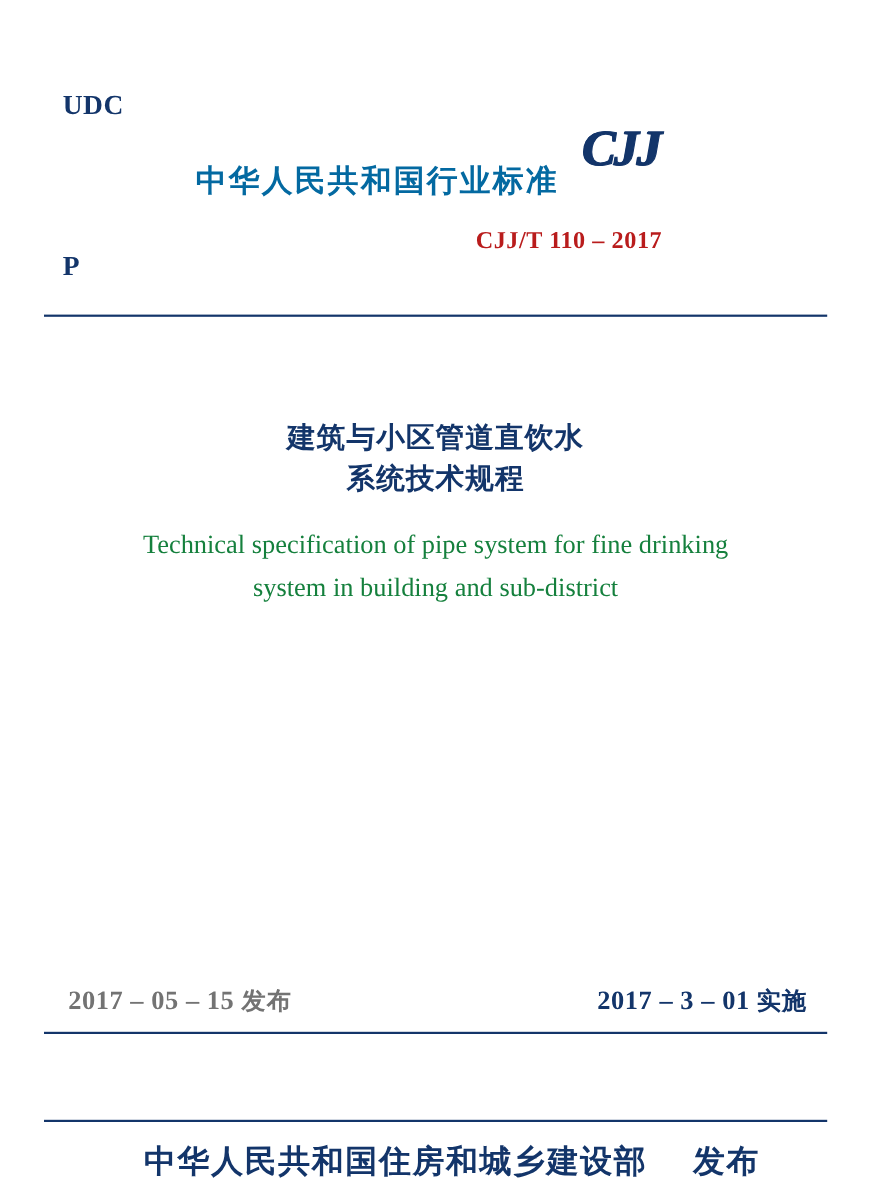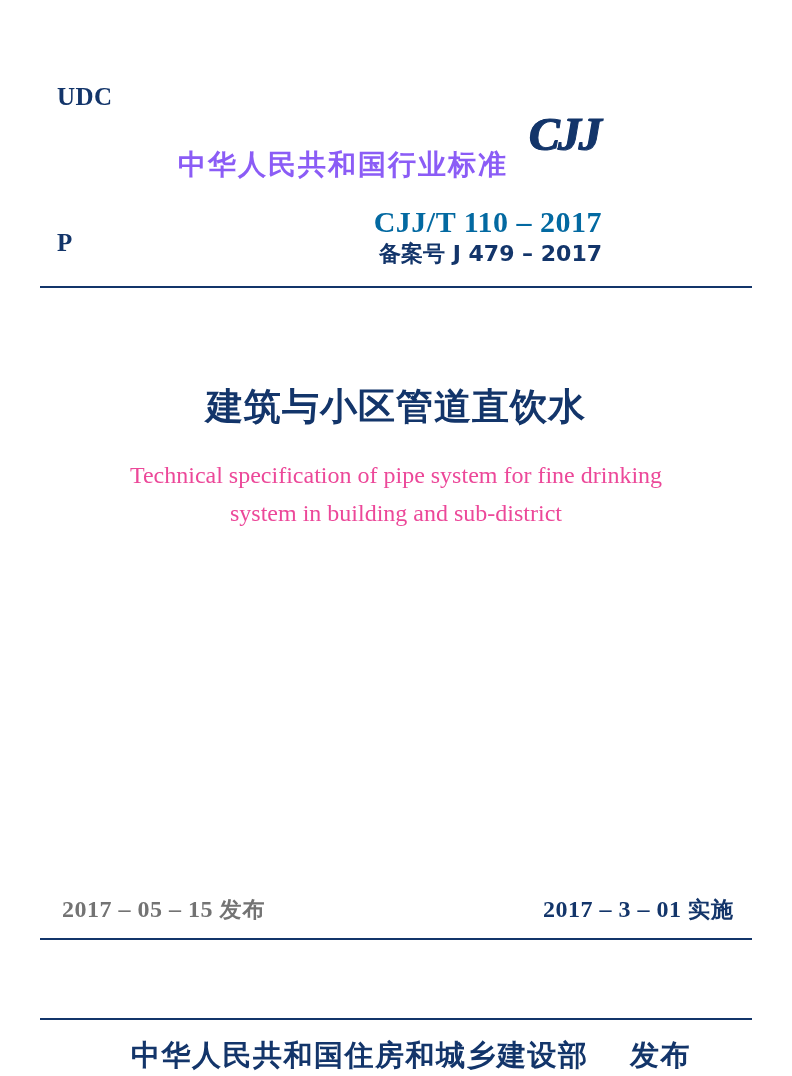--- a/index.html
+++ b/index.html
@@ -45,21 +45,21 @@
     color: #13356a;
   }
   .std-org {
     position: absolute;
     left: 178px;
     top: 146px;
     font-family: "DejaVu Sans", sans-serif;
     font-weight: bold;
     font-size: 28px;
     letter-spacing: 2px;
-    color: #8b5cf6;
+    color: #0369a1;
   }
   .cjj-logo {
     position: absolute;
     right: 50px;
     top: 112px;
     font-family: "Liberation Serif", serif;
     font-weight: bold;
     font-style: italic;
     font-size: 46px;
     letter-spacing: -2px;
@@ -67,24 +67,24 @@
     color: #13356a;
     -webkit-text-stroke: 1px #13356a;
     text-shadow: 2px 0 0 #ffffff, -1px 0 0 #13356a;
   }
   .code-line {
     position: absolute;
     right: 48px;
     top: 205px;
     font-family: "Liberation Serif", serif;
     font-weight: bold;
-    font-size: 30px;
+    font-size: 22px;
     letter-spacing: 0.5px;
     text-align: right;
-    color: #0369a1;
+    color: #b91c1c;
     white-space: nowrap;
   }
   .record-line {
     position: absolute;
     right: 48px;
     top: 239px;
     font-family: "DejaVu Sans", sans-serif;
     font-weight: bold;
     font-size: 22px;
     text-align: right;
@@ -106,31 +106,31 @@
   .title-block {
     position: absolute;
     left: 0;
     top: 380px;
     width: 792px;
     text-align: center;
   }
   .title-cn {
     font-family: "DejaVu Sans", sans-serif;
     font-weight: bold;
-    font-size: 37px;
+    font-size: 26px;
     line-height: 1.45;
     letter-spacing: 1px;
     color: #13356a;
   }
   .title-en {
     margin-top: 22px;
     font-family: "Liberation Serif", serif;
     font-size: 24px;
     line-height: 1.6;
-    color: #ec4899;
+    color: #15803d;
   }
   .title-en div {
     padding: 0 70px;
   }
 
   
   .dates {
     position: absolute;
     left: 0;
     top: 895px;
@@ -190,28 +190,28 @@
 <body>
 
 <div class="page">
 
   <div class="header">
     <div class="udc">UDC</div>
     <div class="pmark">P</div>
     <div class="std-org">中华人民共和国行业标准</div>
     <div class="cjj-logo">CJJ</div>
     <div class="code-line">CJJ/T 110 – 2017</div>
-    <div class="record-line">备案号 J 479 – 2017</div>
   </div>
 
   <div class="rule rule-top"></div>
 
   <div class="title-block">
     <div class="title-cn">
       <div>建筑与小区管道直饮水</div>
+      <div>系统技术规程</div>
     </div>
     <div class="title-en">
       <div>Technical specification of pipe system for fine drinking</div>
       <div>system in building and sub-district</div>
     </div>
   </div>
 
   <div class="dates">
     <div class="date-issue">
       <span>2017 – 05 – 15</span>

